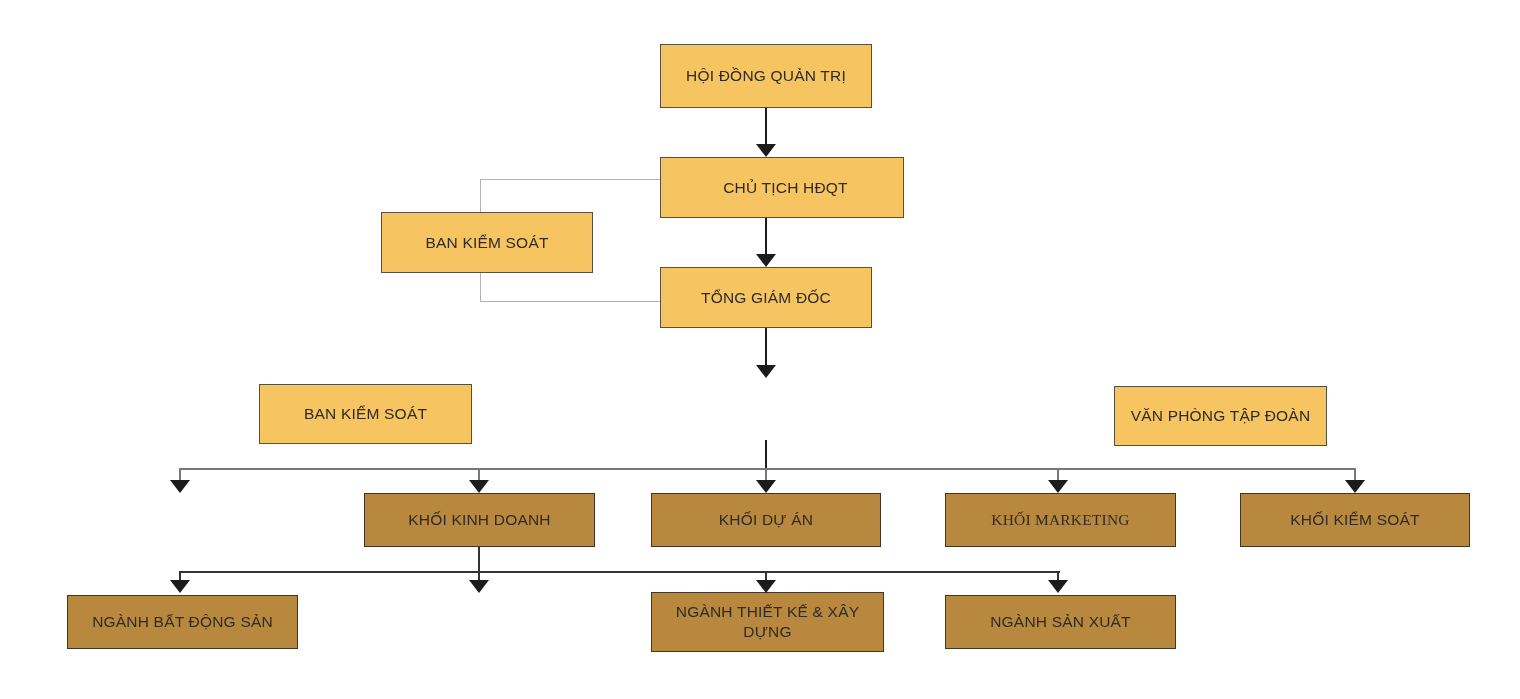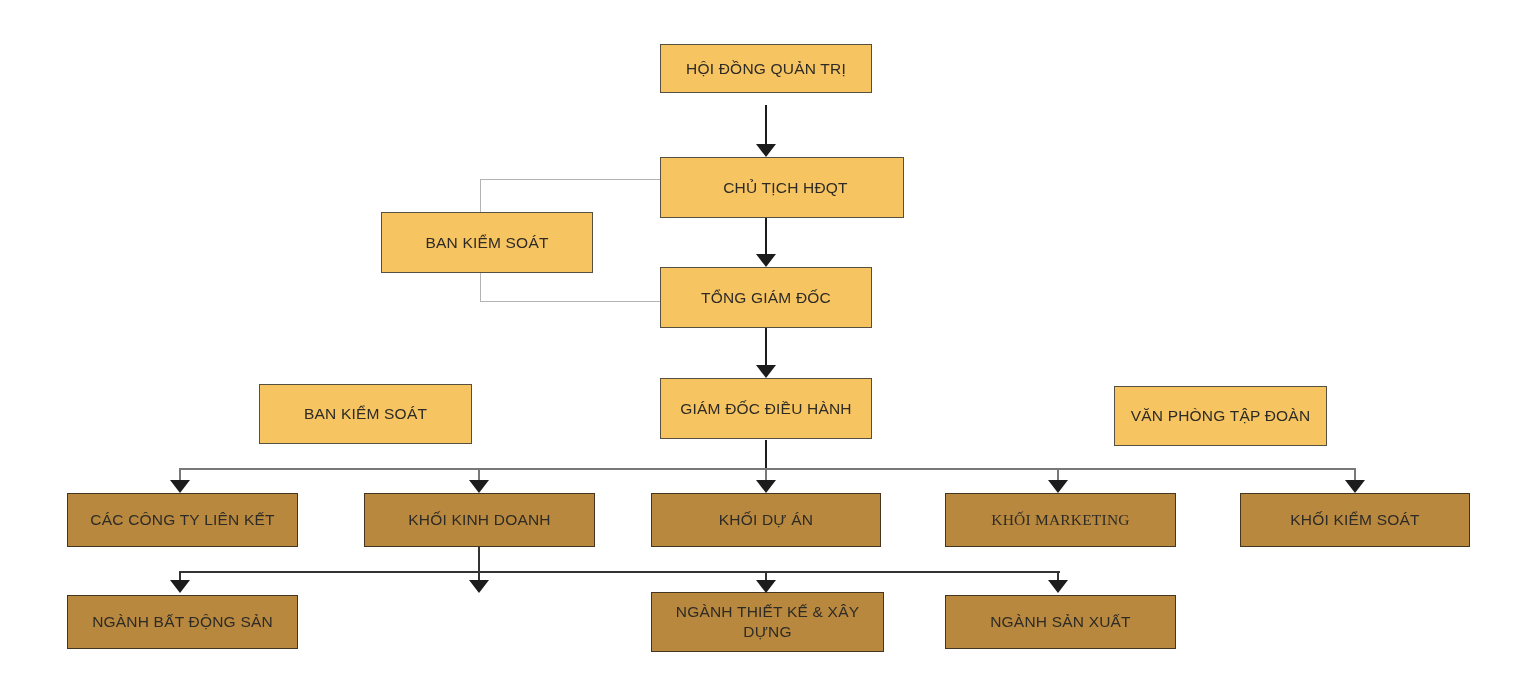--- a/index.html
+++ b/index.html
@@ -79,45 +79,39 @@
   <div class="line tree2" style="left:179.5px;top:571px;width:880px;height:1.5px;"></div>
   <div class="line tree2" style="left:179.3px;top:571px;width:1.5px;height:10px;"></div>
   <div class="arrowhead" style="left:170px;top:580px;"></div>
   <div class="line tree2" style="left:478.3px;top:571px;width:1.5px;height:10px;"></div>
   <div class="arrowhead" style="left:469px;top:580px;"></div>
   <div class="line tree2" style="left:765.2px;top:571px;width:1.5px;height:10px;"></div>
   <div class="arrowhead" style="left:756px;top:580px;"></div>
   <div class="line tree2" style="left:1057.3px;top:571px;width:1.5px;height:10px;"></div>
   <div class="arrowhead" style="left:1048px;top:580px;"></div>
 
-  <div class="node light" style="left:660px;top:44px;width:212px;height:49px;">
+  <div class="node light" style="left:660px;top:44px;width:212px;height:64px;">
     <span>HỘI ĐỒNG QUẢN TRỊ</span>
   </div>
   <div class="node light" style="left:660px;top:157px;width:244px;height:61px;padding-left:7px;">
     <span>CHỦ TỊCH HĐQT</span>
   </div>
   <div class="node light" style="left:381px;top:212px;width:212px;height:61px;">
     <span>BAN KIỂM SOÁT</span>
   </div>
   <div class="node light" style="left:660px;top:267px;width:212px;height:61px;">
     <span>TỔNG GIÁM ĐỐC</span>
   </div>
-  <div class="node light" style="left:660px;top:378px;width:212px;height:61px;">
-    <span>GIÁM ĐỐC ĐIỀU HÀNH</span>
-  </div>
   <div class="node light" style="left:259px;top:384px;width:213px;height:60px;">
     <span>BAN KIỂM SOÁT</span>
   </div>
   <div class="node light" style="left:1114px;top:386px;width:213px;height:60px;">
     <span>VĂN PHÒNG TẬP ĐOÀN</span>
   </div>
 
-  <div class="node dark" style="left:67px;top:493px;width:231px;height:54px;">
-    <span>CÁC CÔNG TY LIÊN KẾT</span>
-  </div>
   <div class="node dark" style="left:364px;top:493px;width:231px;height:54px;">
     <span>KHỐI KINH DOANH</span>
   </div>
   <div class="node dark" style="left:651px;top:493px;width:230px;height:54px;">
     <span>KHỐI DỰ ÁN</span>
   </div>
   <div class="node dark" style="left:945px;top:493px;width:231px;height:54px;font-family:Liberation Serif, serif;">
     <span>KHỐI MARKETING</span>
   </div>
   <div class="node dark" style="left:67px;top:595px;width:231px;height:54px;">

